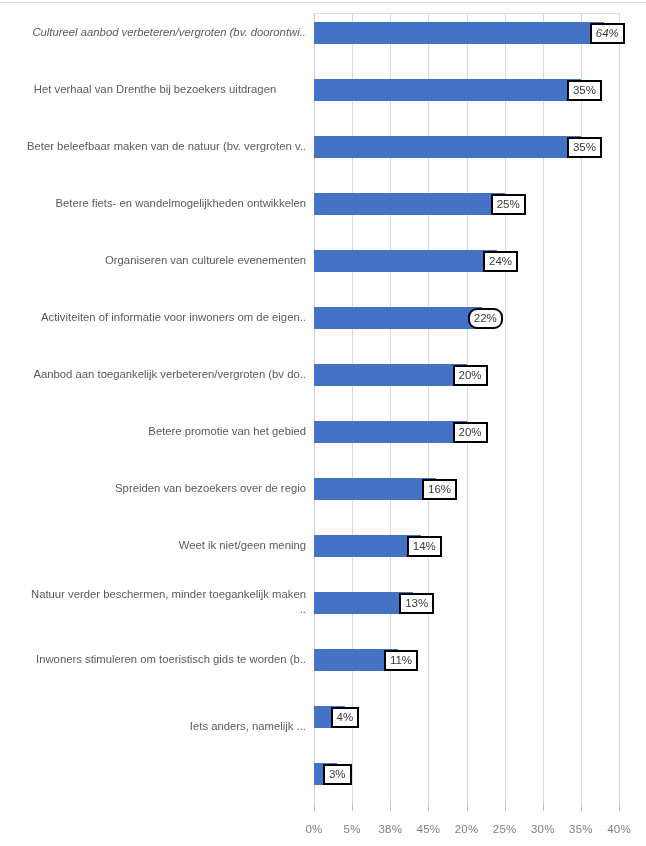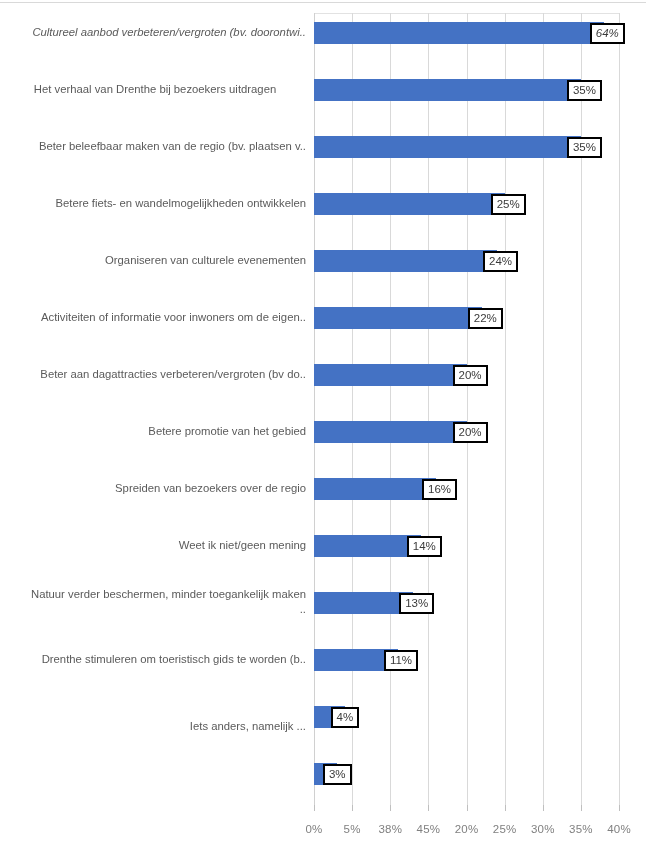--- a/index.html
+++ b/index.html
@@ -149,41 +149,41 @@
         <div class="cat-label" style="top: 11.5px;">Cultureel aanbod verbeteren/vergroten (bv. doorontwi..</div>
         <div class="bar" style="top: 9px; width: 289.75px; background: rgb(68, 114, 196);"></div>
         <div class="val-box" style="top: 9.5px; left: 589.75px;">64%</div>
       </div>
       <div class="row" style="top: 70px;">
         <div class="cat-label" style="top: 11.5px; text-align: center;">Het verhaal van Drenthe bij bezoekers uitdragen</div>
         <div class="bar" style="top: 9px; width: 266.875px; background: rgb(68, 114, 196);"></div>
         <div class="val-box" style="top: 9.5px; left: 566.875px;">35%</div>
       </div>
       <div class="row" style="top: 127px;">
-        <div class="cat-label" style="top: 11.5px;">Beter beleefbaar maken van de regio (bv. plaatsen v..</div>
+        <div class="cat-label" style="top: 11.5px;">Beter beleefbaar maken van de natuur (bv. vergroten v..</div>
         <div class="bar" style="top: 9px; width: 266.875px; background: rgb(68, 114, 196);"></div>
         <div class="val-box" style="top: 9.5px; left: 566.875px;">35%</div>
       </div>
       <div class="row" style="top: 184px;">
         <div class="cat-label" style="top: 11.5px;">Betere fiets- en wandelmogelijkheden ontwikkelen</div>
         <div class="bar" style="top: 9px; width: 190.625px; background: rgb(68, 114, 196);"></div>
         <div class="val-box" style="top: 9.5px; left: 490.625px;">25%</div>
       </div>
       <div class="row" style="top: 241px;">
         <div class="cat-label" style="top: 11.5px;">Organiseren van culturele evenementen</div>
         <div class="bar" style="top: 9px; width: 183px; background: rgb(68, 114, 196);"></div>
         <div class="val-box" style="top: 9.5px; left: 483px;">24%</div>
       </div>
       <div class="row" style="top: 298px;">
         <div class="cat-label" style="top: 11.5px;">Activiteiten of informatie voor inwoners om de eigen..</div>
         <div class="bar" style="top: 9px; width: 167.75px; background: rgb(68, 114, 196);"></div>
-        <div class="val-box" style="top: 9.5px; left: 467.75px;">22%</div>
+        <div class="val-box" style="top: 9.5px; left: 467.75px; border-radius: 9px;">22%</div>
       </div>
       <div class="row" style="top: 355px;">
-        <div class="cat-label" style="top: 11.5px;">Beter aan dagattracties verbeteren/vergroten (bv do..</div>
+        <div class="cat-label" style="top: 11.5px;">Aanbod aan toegankelijk verbeteren/vergroten (bv do..</div>
         <div class="bar" style="top: 9px; width: 152.5px; background: rgb(68, 114, 196);"></div>
         <div class="val-box" style="top: 9.5px; left: 452.5px;">20%</div>
       </div>
       <div class="row" style="top: 412px;">
         <div class="cat-label" style="top: 11.5px;">Betere promotie van het gebied</div>
         <div class="bar" style="top: 9px; width: 152.5px; background: rgb(68, 114, 196);"></div>
         <div class="val-box" style="top: 9.5px; left: 452.5px;">20%</div>
       </div>
       <div class="row" style="top: 469px;">
         <div class="cat-label" style="top: 11.5px;">Spreiden van bezoekers over de regio</div>
@@ -195,21 +195,21 @@
         <div class="bar" style="top: 9px; width: 106.75px; background: rgb(68, 114, 196);"></div>
         <div class="val-box" style="top: 9.5px; left: 406.75px;">14%</div>
       </div>
       <div class="row" style="top: 583px;">
         <div class="cat-label" style="top: 4px;">Natuur verder beschermen, minder toegankelijk maken
 ..</div>
         <div class="bar" style="top: 9px; width: 99.125px; background: rgb(68, 114, 196);"></div>
         <div class="val-box" style="top: 9.5px; left: 399.125px;">13%</div>
       </div>
       <div class="row" style="top: 640px;">
-        <div class="cat-label" style="top: 11.5px;">Drenthe stimuleren om toeristisch gids te worden (b..</div>
+        <div class="cat-label" style="top: 11.5px;">Inwoners stimuleren om toeristisch gids te worden (b..</div>
         <div class="bar" style="top: 9px; width: 83.875px; background: rgb(68, 114, 196);"></div>
         <div class="val-box" style="top: 9.5px; left: 383.875px;">11%</div>
       </div>
       <div class="row" style="top: 697px;">
         <div class="cat-label" style="top: 22px;">Iets anders, namelijk ...</div>
         <div class="bar" style="top: 9px; width: 30.5px; background: rgb(68, 114, 196);"></div>
         <div class="val-box" style="top: 9.5px; left: 330.5px;">4%</div>
       </div>
       <div class="row" style="top: 754px;">
         <div class="bar" style="top: 9px; width: 22.875px; background: rgb(68, 114, 196);"></div>

